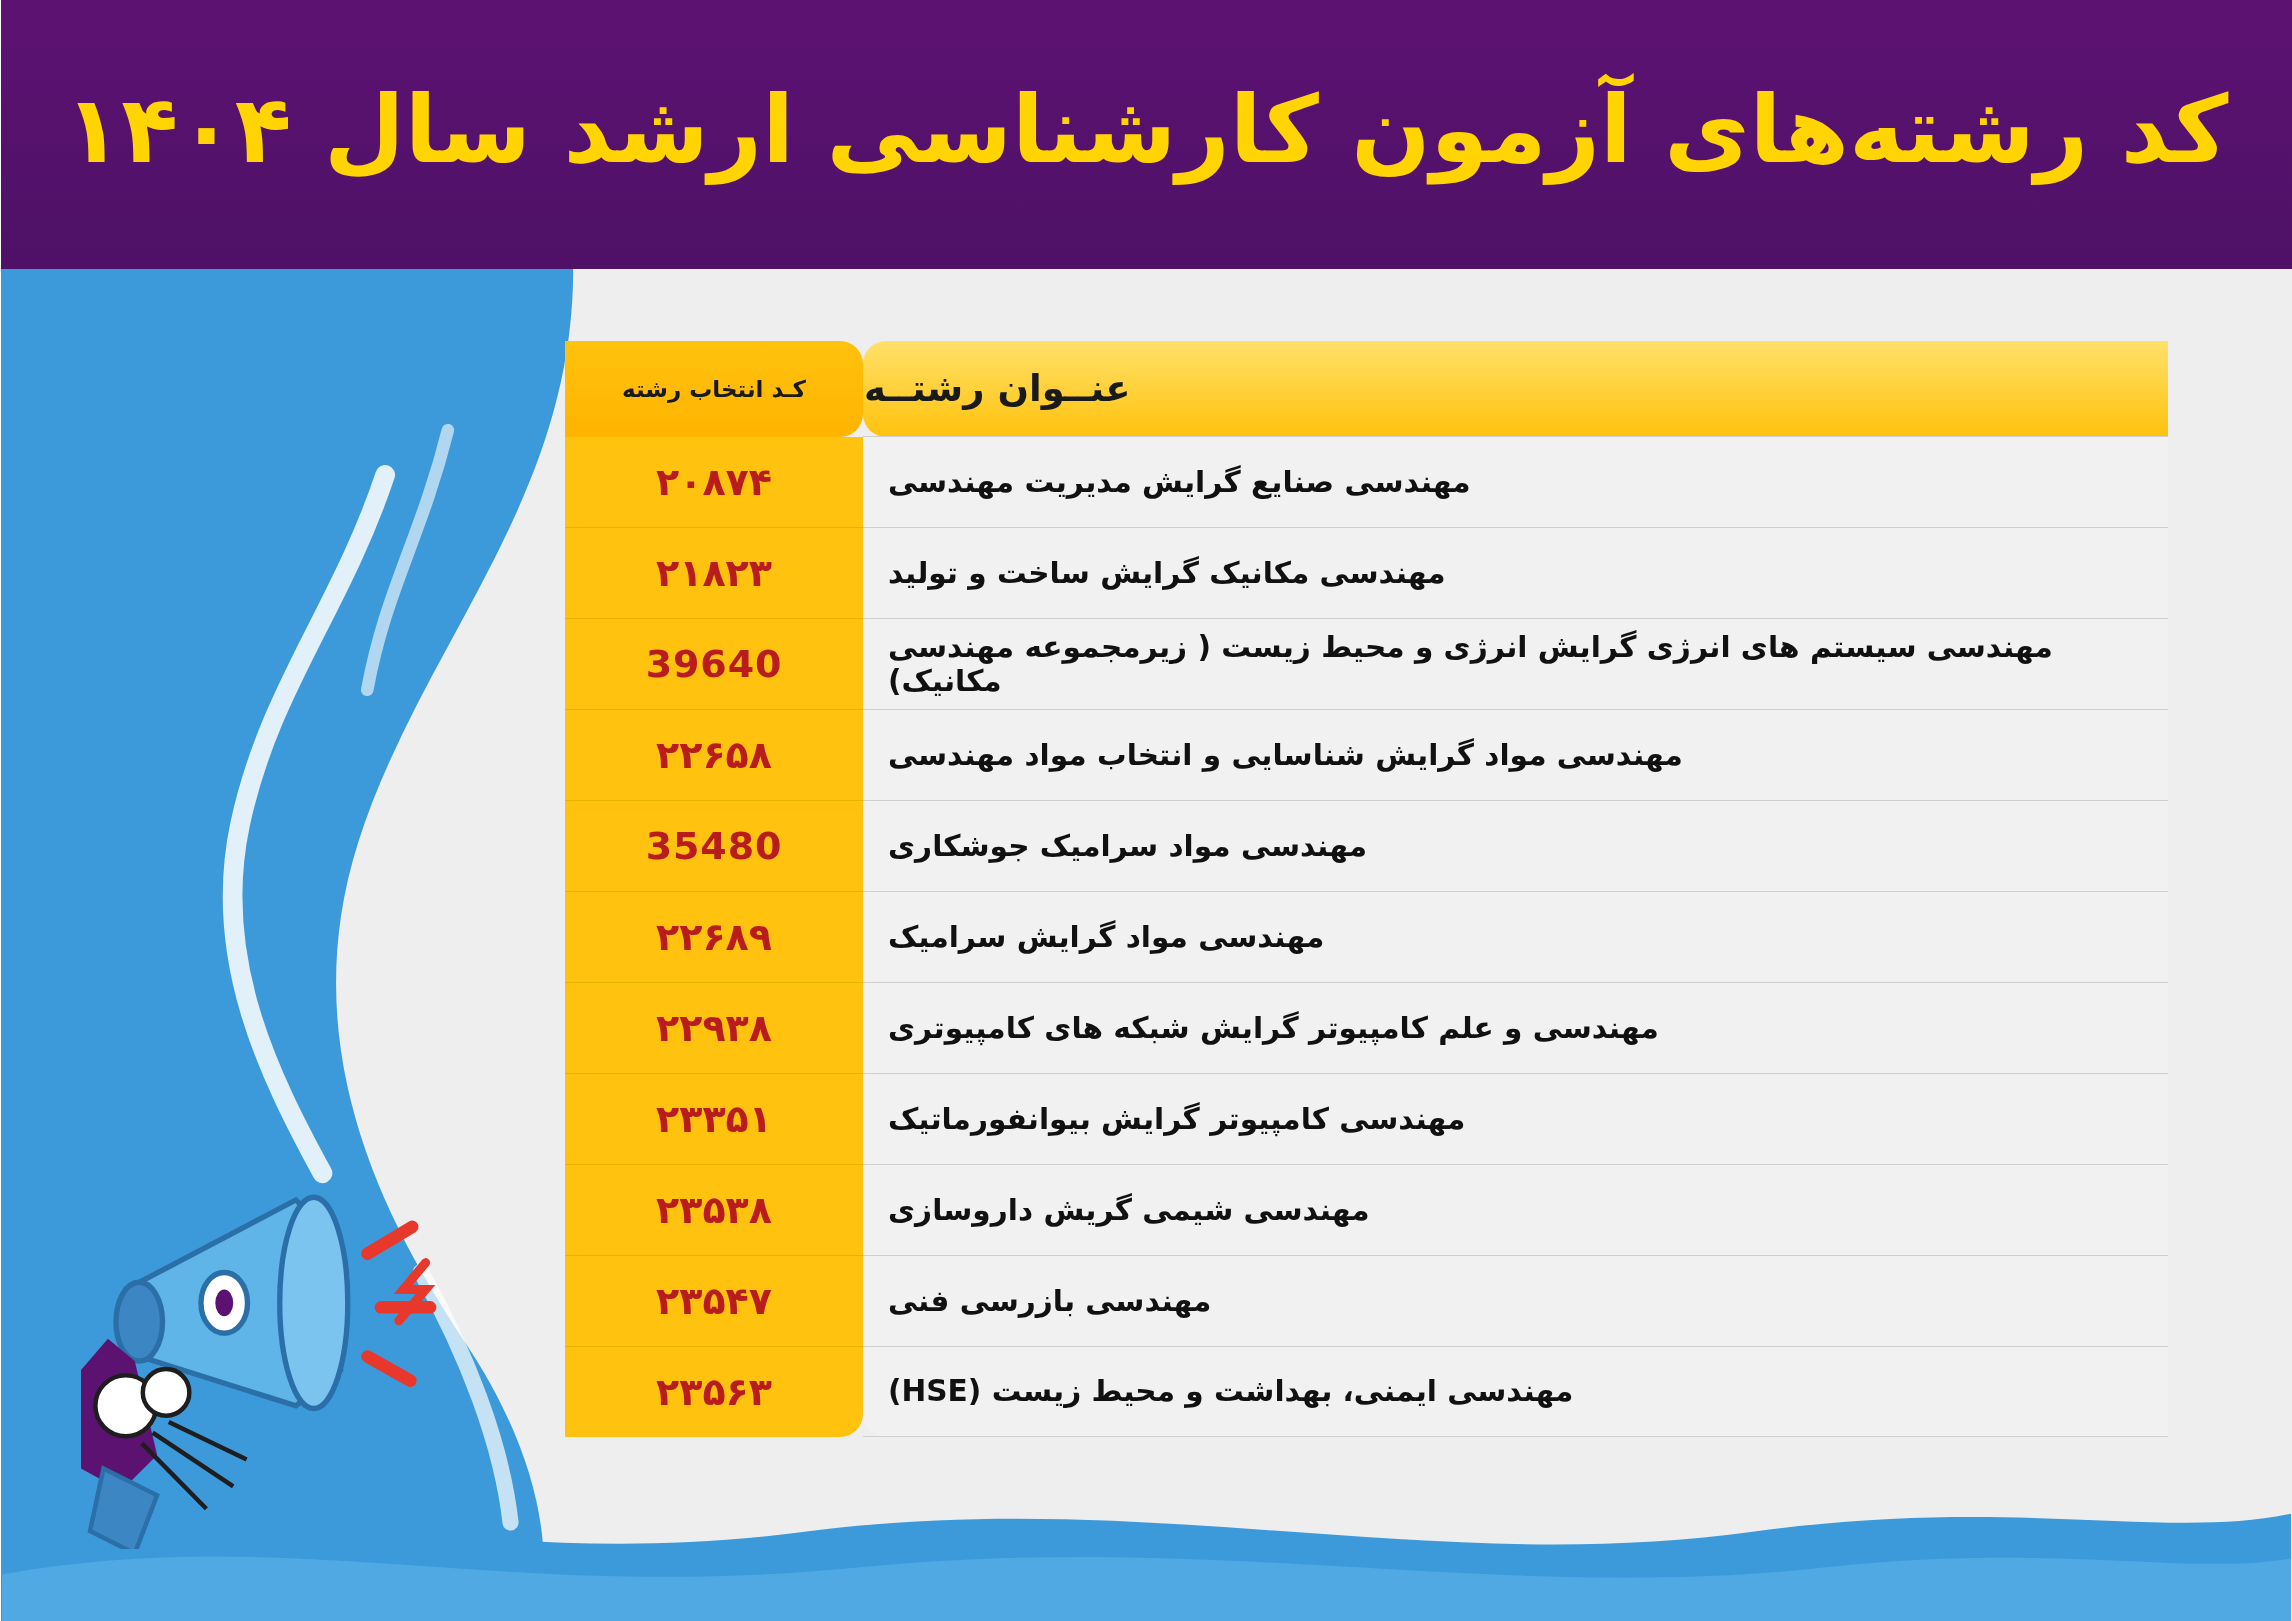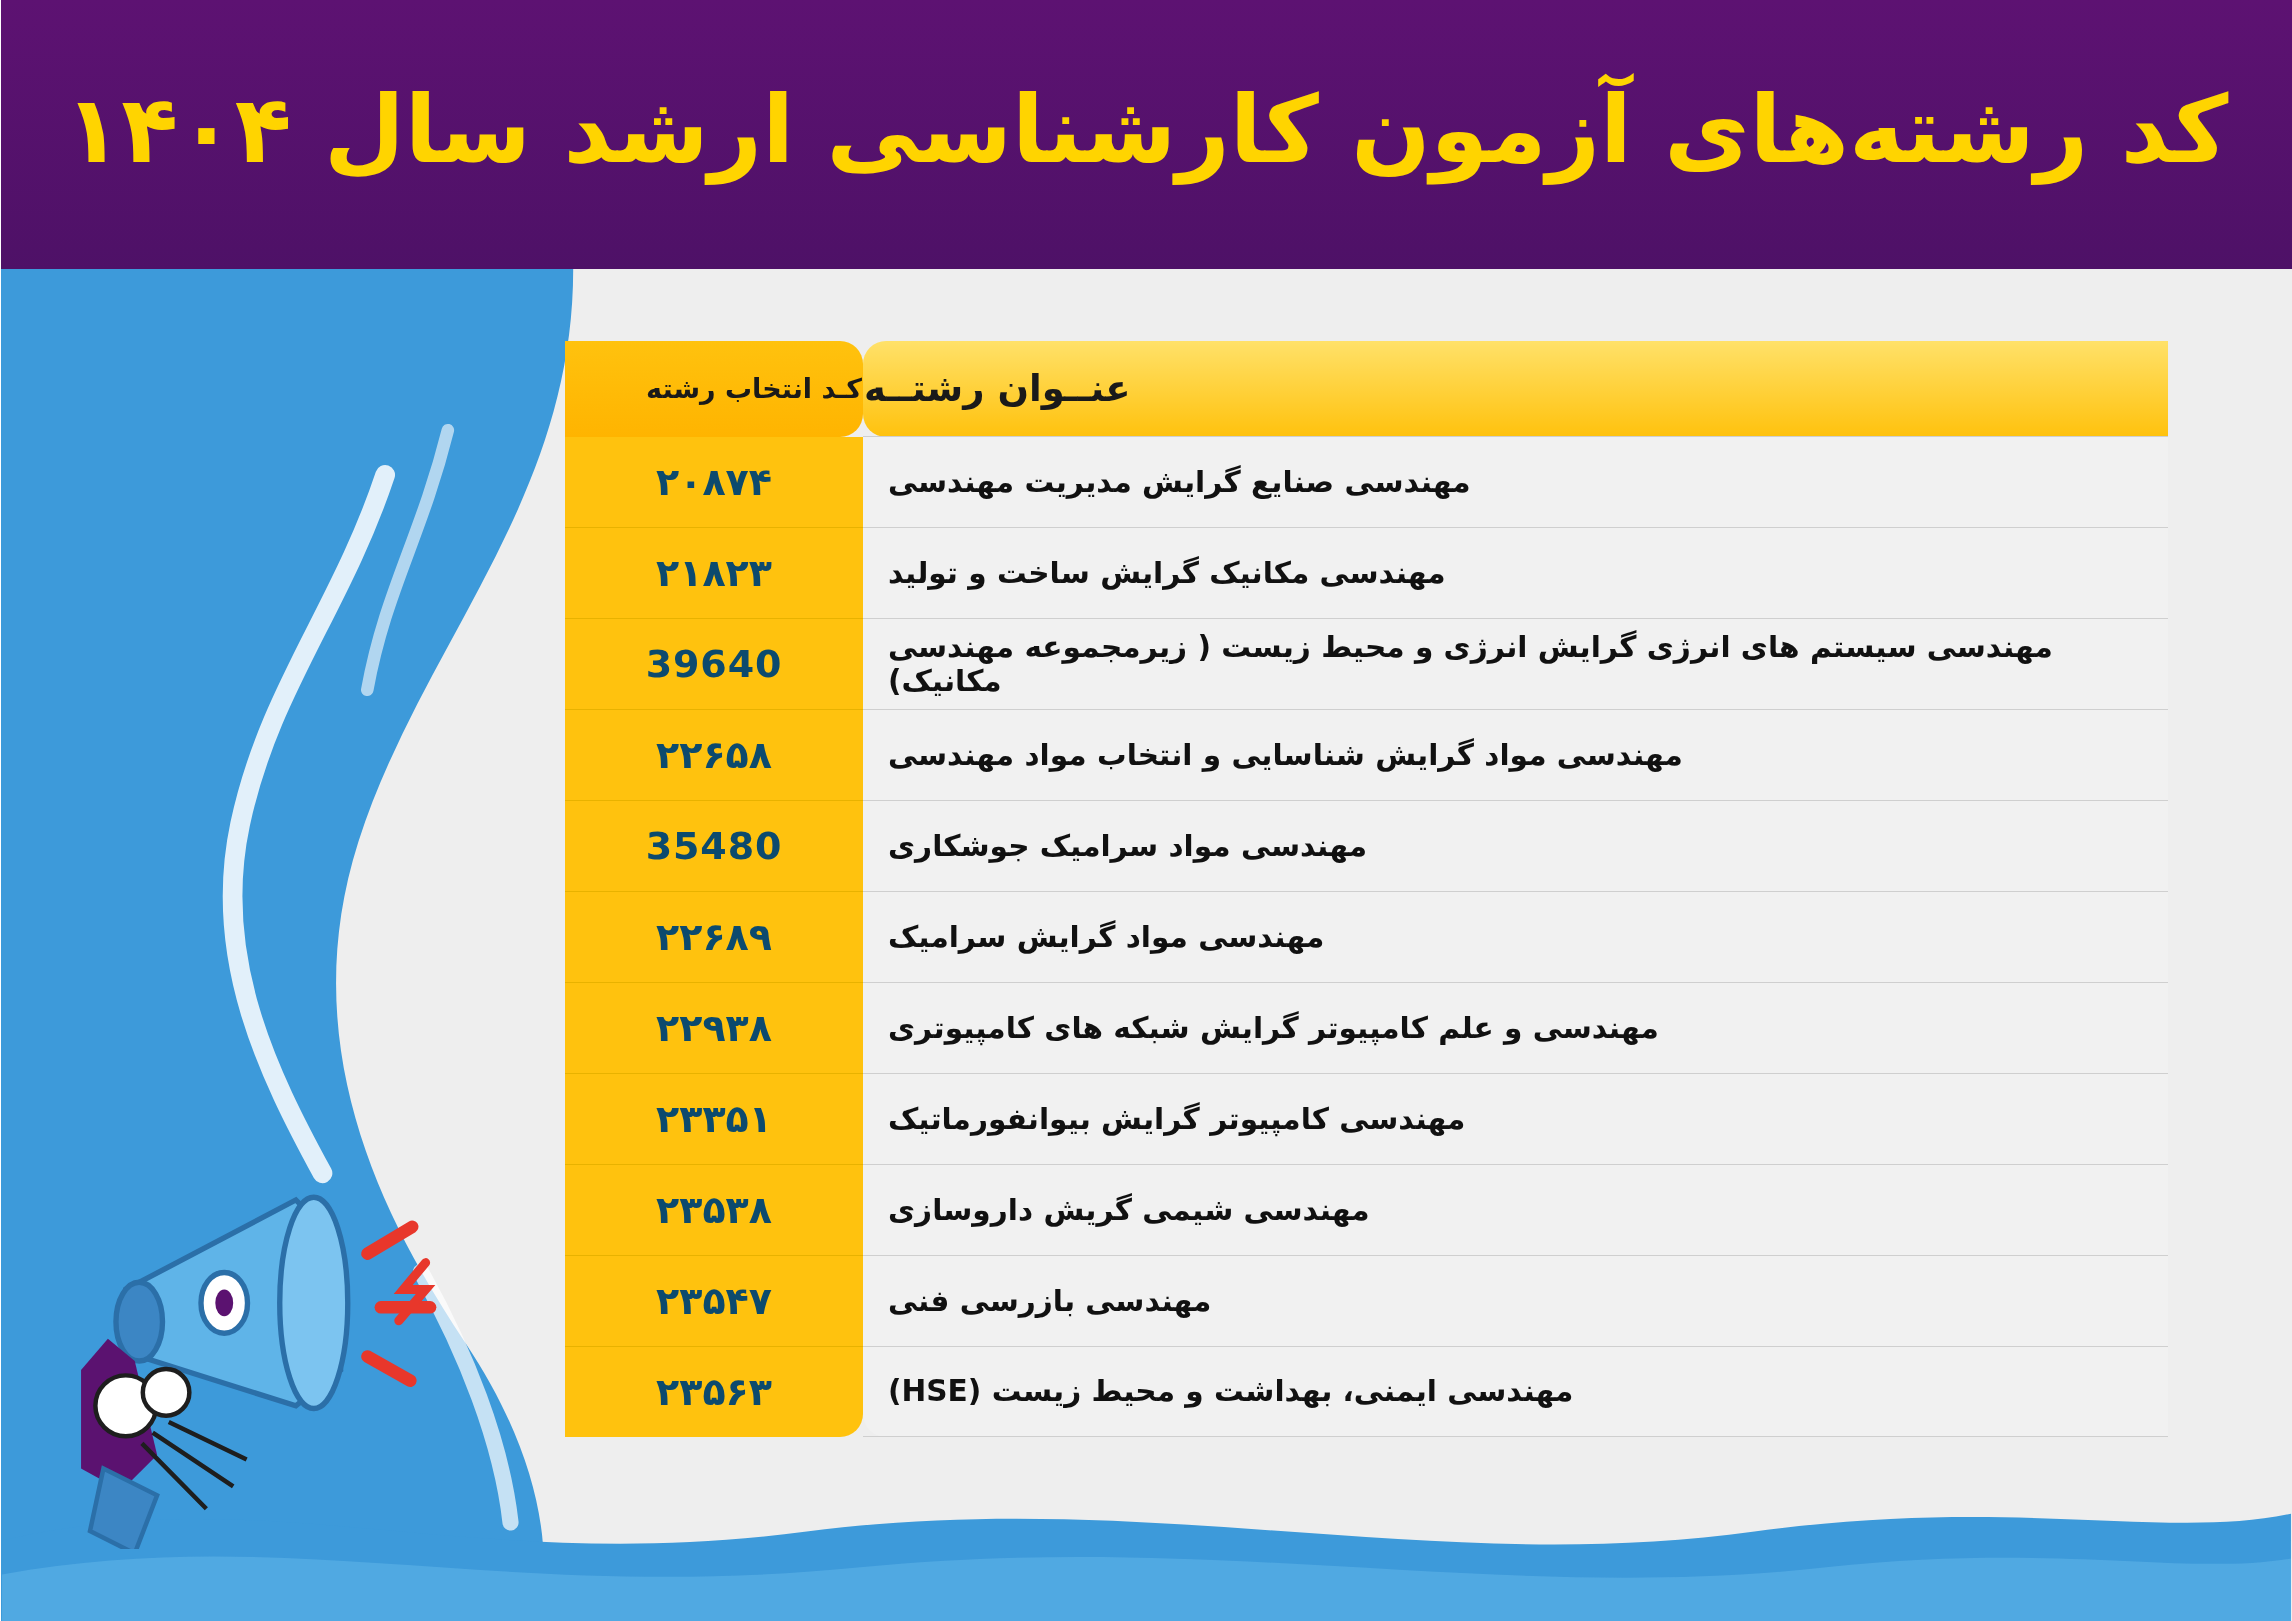--- a/index.html
+++ b/index.html
@@ -104,44 +104,44 @@
     font-weight: bold;
     text-align: left;
     height: 93px;
     border-radius: 23px 0 0 23px;
     letter-spacing: 1.8px;
     margin-top: 8px;
   }
   .th-code {
     background: linear-gradient(180deg, #ffc20e 0%, #ffb400 100%);
     color: #1a1a1a;
-    font-size: 27px;
-    font-weight: bold;
-    text-align: right;
+    font-size: 23px;
+    font-weight: bold;
+    text-align: center;
     width: 296px;
     height: 93px;
     border-radius: 0 23px 23px 0;
     letter-spacing: 0.9px;
   }
   td.title-cell {
     background: #f1f1f1;
     color: #111111;
     font-size: 29.6px;
     font-weight: bold;
     text-align: left;
     height: 88px;
     padding: 0 25px;
     border-bottom: 1.8px solid #cfcfcf;
   }
   tr.row:first-child td.title-cell {
     border-top: 1.8px solid #cfcfcf;
   }
   td.code-cell {
     background: #ffc20e;
-    color: #0c4a6e;
+    color: #b91c1c;
     font-size: 38px;
     font-weight: bold;
     text-align: center;
     height: 88px;
     width: 296px;
     border-bottom: 1.8px solid #e8b200;
     letter-spacing: 0.9px;
   }
   tr.row:last-child td.code-cell {
     border-radius: 0 0 23px 0;

